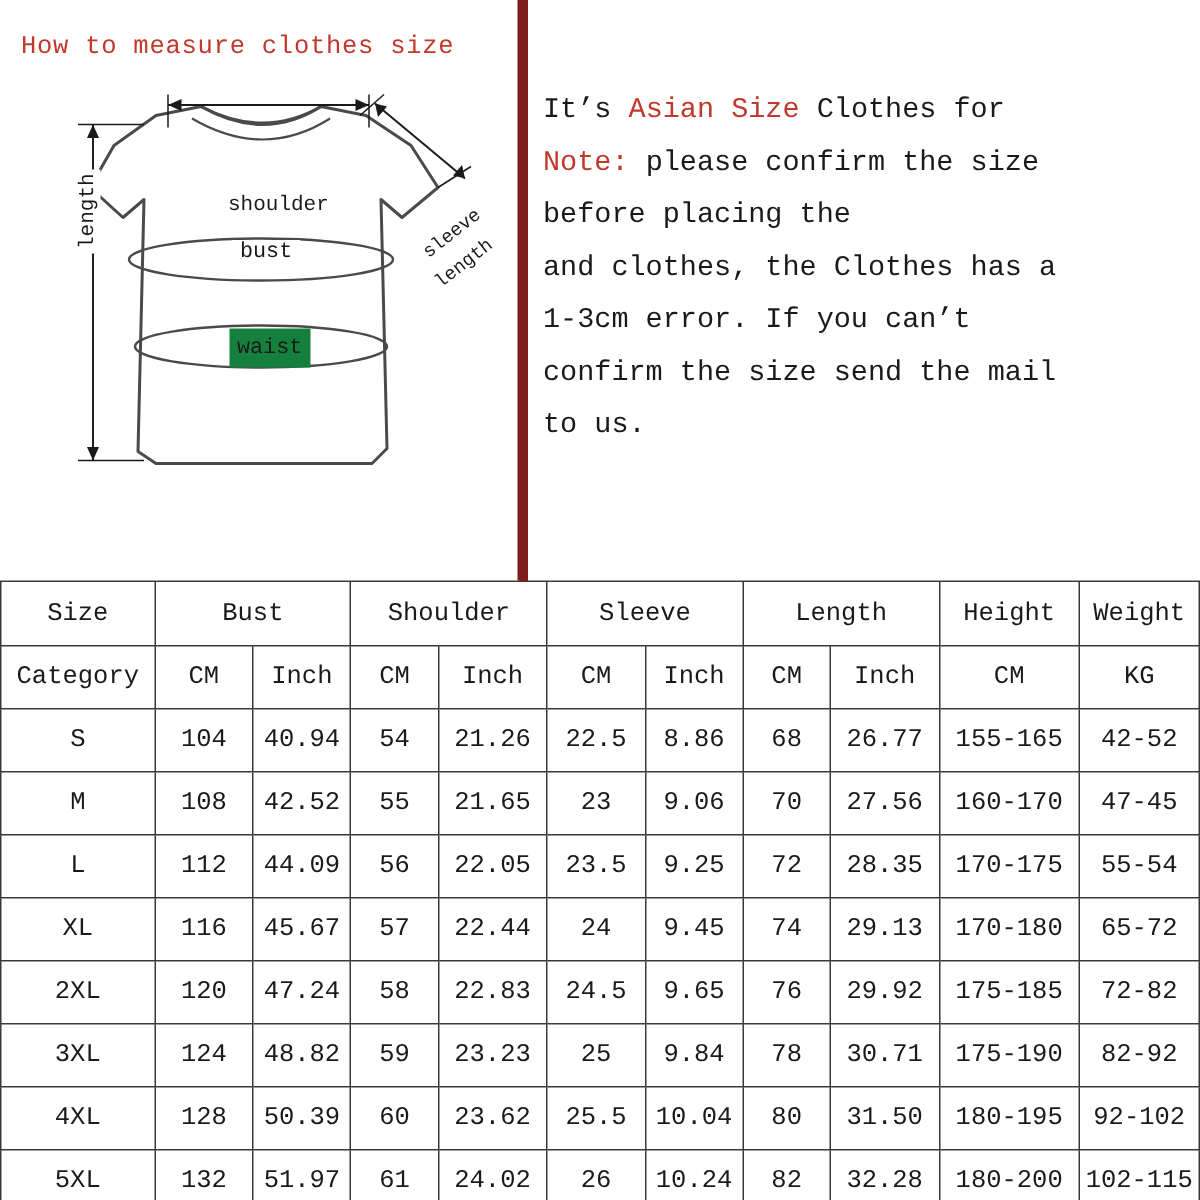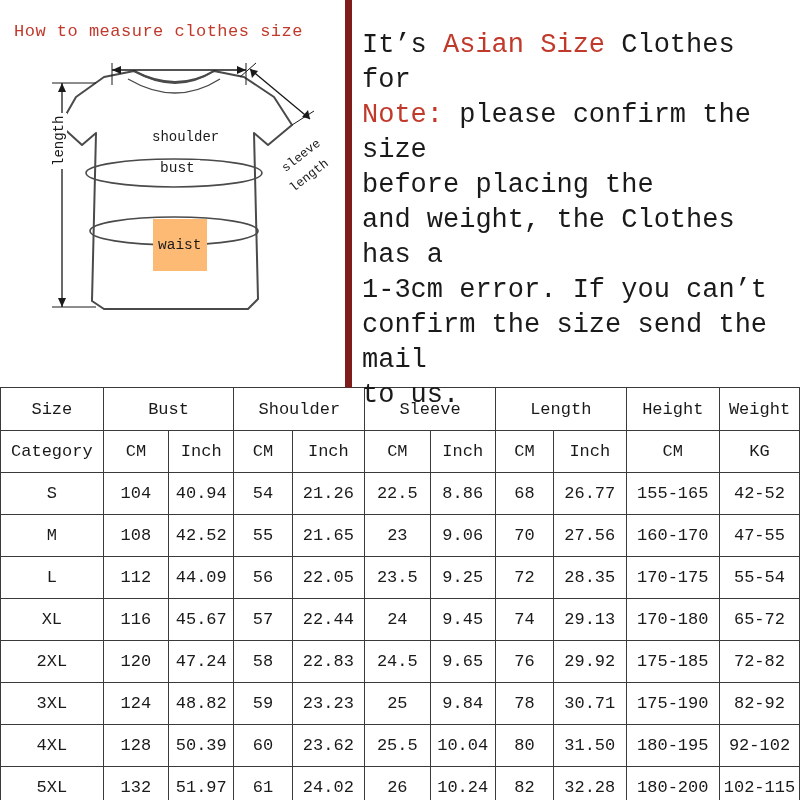--- a/index.html
+++ b/index.html
@@ -52,24 +52,25 @@
   .shirt-svg {
     position: absolute;
     left: 0;
     top: 0;
   }
   .note-pane {
     flex: 1;
     box-sizing: border-box;
     border-bottom: 1px solid #3a3a3a;
     padding: 28px 10px 0 10px;
-    font-size: 27px;
+    font-size: 19px;
     line-height: 35px;
     font-family: "Liberation Mono", monospace;
     color: #1a1a1a;
+    margin-top: 28px;
   }
   .accent {
     color: #c0392b;
   }
 
   
   table.size-table {
     border-collapse: collapse;
     width: 800px;
     table-layout: fixed;
@@ -156,33 +157,33 @@
 
         <div style="position:absolute; left:148px; top:88px; font-size:14px; background:#fff; padding:0 4px;">shoulder</div>
 
         <div style="position:absolute; left:277px; top:108px; font-size:12.5px; transform:rotate(-38deg); background:#fff; padding:0 2px;">sleeve</div>
         <div style="position:absolute; left:285px; top:128px; font-size:12.5px; transform:rotate(-38deg); background:#fff; padding:0 2px;">length</div>
 
         <div style="position:absolute; left:51px; top:128px; font-size:14px; transform:rotate(-90deg); transform-origin:left top; background:#fff; padding:0 3px;">length</div>
 
         <div style="position:absolute; left:155px; top:119px; font-size:14.5px; background:#fff; padding:0 5px;">bust</div>
 
-        <div style="position:absolute; left:153px; top:178px; font-size:14.5px; background:#fdba74; padding:18px 5px;">waist</div>
+        <div style="position:absolute; left:153px; top:178px; font-size:14.5px; background:#15803d; padding:5px 5px;">waist</div>
       </div>
     </div>
 
     <div class="note-pane">
       <div>
         <span>It’s </span><span class="accent">Asian Size</span><span> Clothes for</span>
       </div>
       <div>
         <span class="accent">Note:</span><span> please confirm the size</span>
       </div>
       <div>before placing the</div>
-      <div>and weight, the Clothes has a</div>
+      <div>and clothes, the Clothes has a</div>
       <div>1-3cm error. If you can’t</div>
       <div>confirm the size send the mail</div>
       <div>to us.</div>
     </div>
   </div>
 
   <table class="size-table">
     <colgroup>
       <col class="col-size">
         <col class="col-cm">
@@ -237,21 +238,21 @@
         <td>M</td>
         <td class="num-left">108</td>
         <td class="num-padleft">42.52</td>
         <td class="num-left">55</td>
         <td class="num-padleft">21.65</td>
         <td class="num-left">23</td>
         <td class="num-padleft">9.06</td>
         <td class="num-left">70</td>
         <td class="num-padleft">27.56</td>
         <td>160-170</td>
-        <td>47-55</td>
+        <td>47-45</td>
       </tr>
       <tr>
         <td>L</td>
         <td class="num-left">112</td>
         <td class="num-padleft">44.09</td>
         <td class="num-left">56</td>
         <td class="num-padleft">22.05</td>
         <td class="num-left">23.5</td>
         <td class="num-padleft">9.25</td>
         <td class="num-left">72</td>

